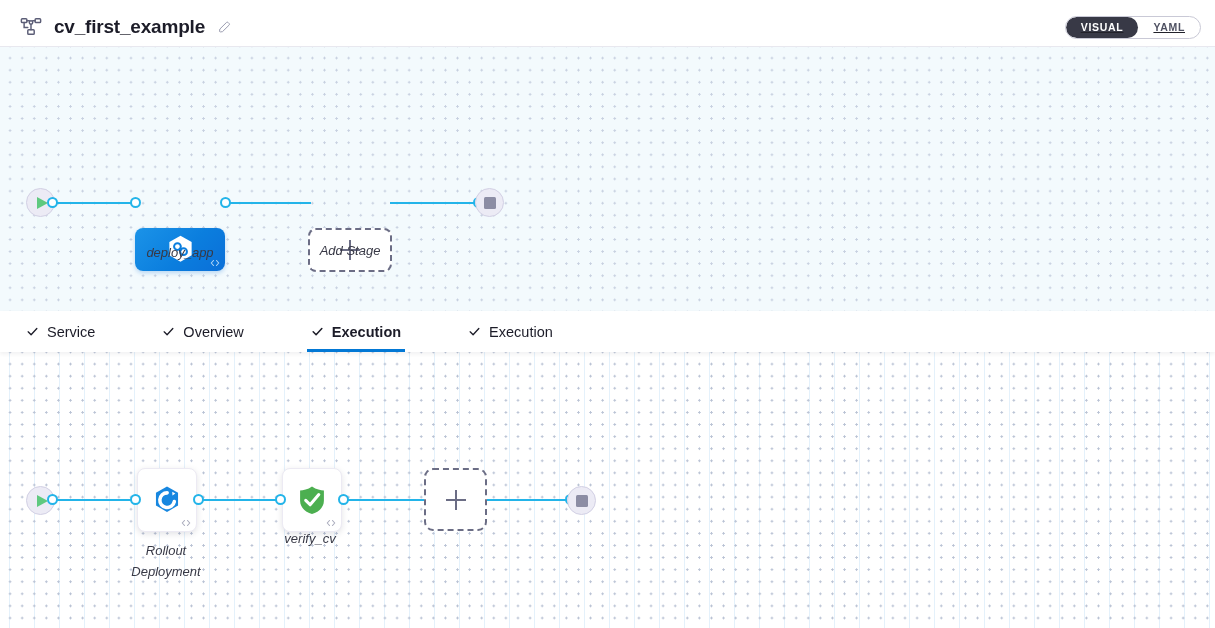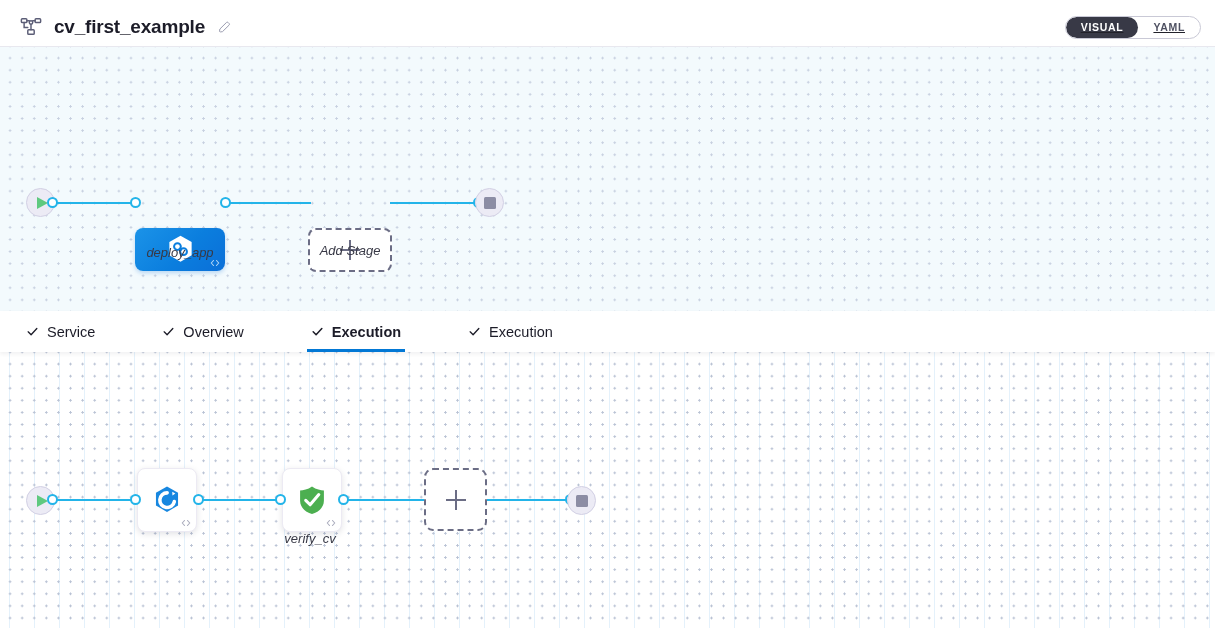--- a/index.html
+++ b/index.html
@@ -366,20 +366,22 @@
         <path d="M20 4 L33 11.5 V26.5 L20 34 L7 26.5 V11.5 Z" fill="#1787e0"></path>
         <path d="M20.2 11.6 a8.6 8.6 0 1 0 8.4 10.3" fill="none" stroke="#ffffff" stroke-width="4.2" stroke-linecap="round"></path>
         <path d="M26.2 10.4 L29.8 12.3 L26.4 14.6 Z" fill="#ffffff"></path>
       </svg>
       <svg class="code-badge" viewBox="0 0 24 24">
         <path d="M9 7 L4.5 12 L9 17 M15 7 L19.5 12 L15 17" fill="none" stroke="#9a9cb0" stroke-width="2.2" stroke-linecap="round" stroke-linejoin="round"></path>
       </svg>
     </div>
     <div class="port" style="left:130px; top:142px;"></div>
     <div class="port" style="left:193px; top:142px;"></div>
+    <div class="node-label" style="left:91px; top:188px; width:150px;">Rollout
+Deployment</div>
 
     <div class="step-node" style="left:282px; top:116px; width:58px; height:62px;">
       <svg width="34" height="34" viewBox="0 0 40 40">
         <path d="M20 4 C25 7.6 30.5 8.6 34 8.8 V21 C34 29 27.6 34.4 20 36.6 C12.4 34.4 6 29 6 21 V8.8 C9.5 8.6 15 7.6 20 4 Z" fill="#4caf50"></path>
         <path d="M12.6 20.4 L17.8 25.6 L28 13.6" fill="none" stroke="#ffffff" stroke-width="3.6" stroke-linecap="round" stroke-linejoin="round"></path>
       </svg>
       <svg class="code-badge" viewBox="0 0 24 24">
         <path d="M9 7 L4.5 12 L9 17 M15 7 L19.5 12 L15 17" fill="none" stroke="#9a9cb0" stroke-width="2.2" stroke-linecap="round" stroke-linejoin="round"></path>
       </svg>
     </div>

